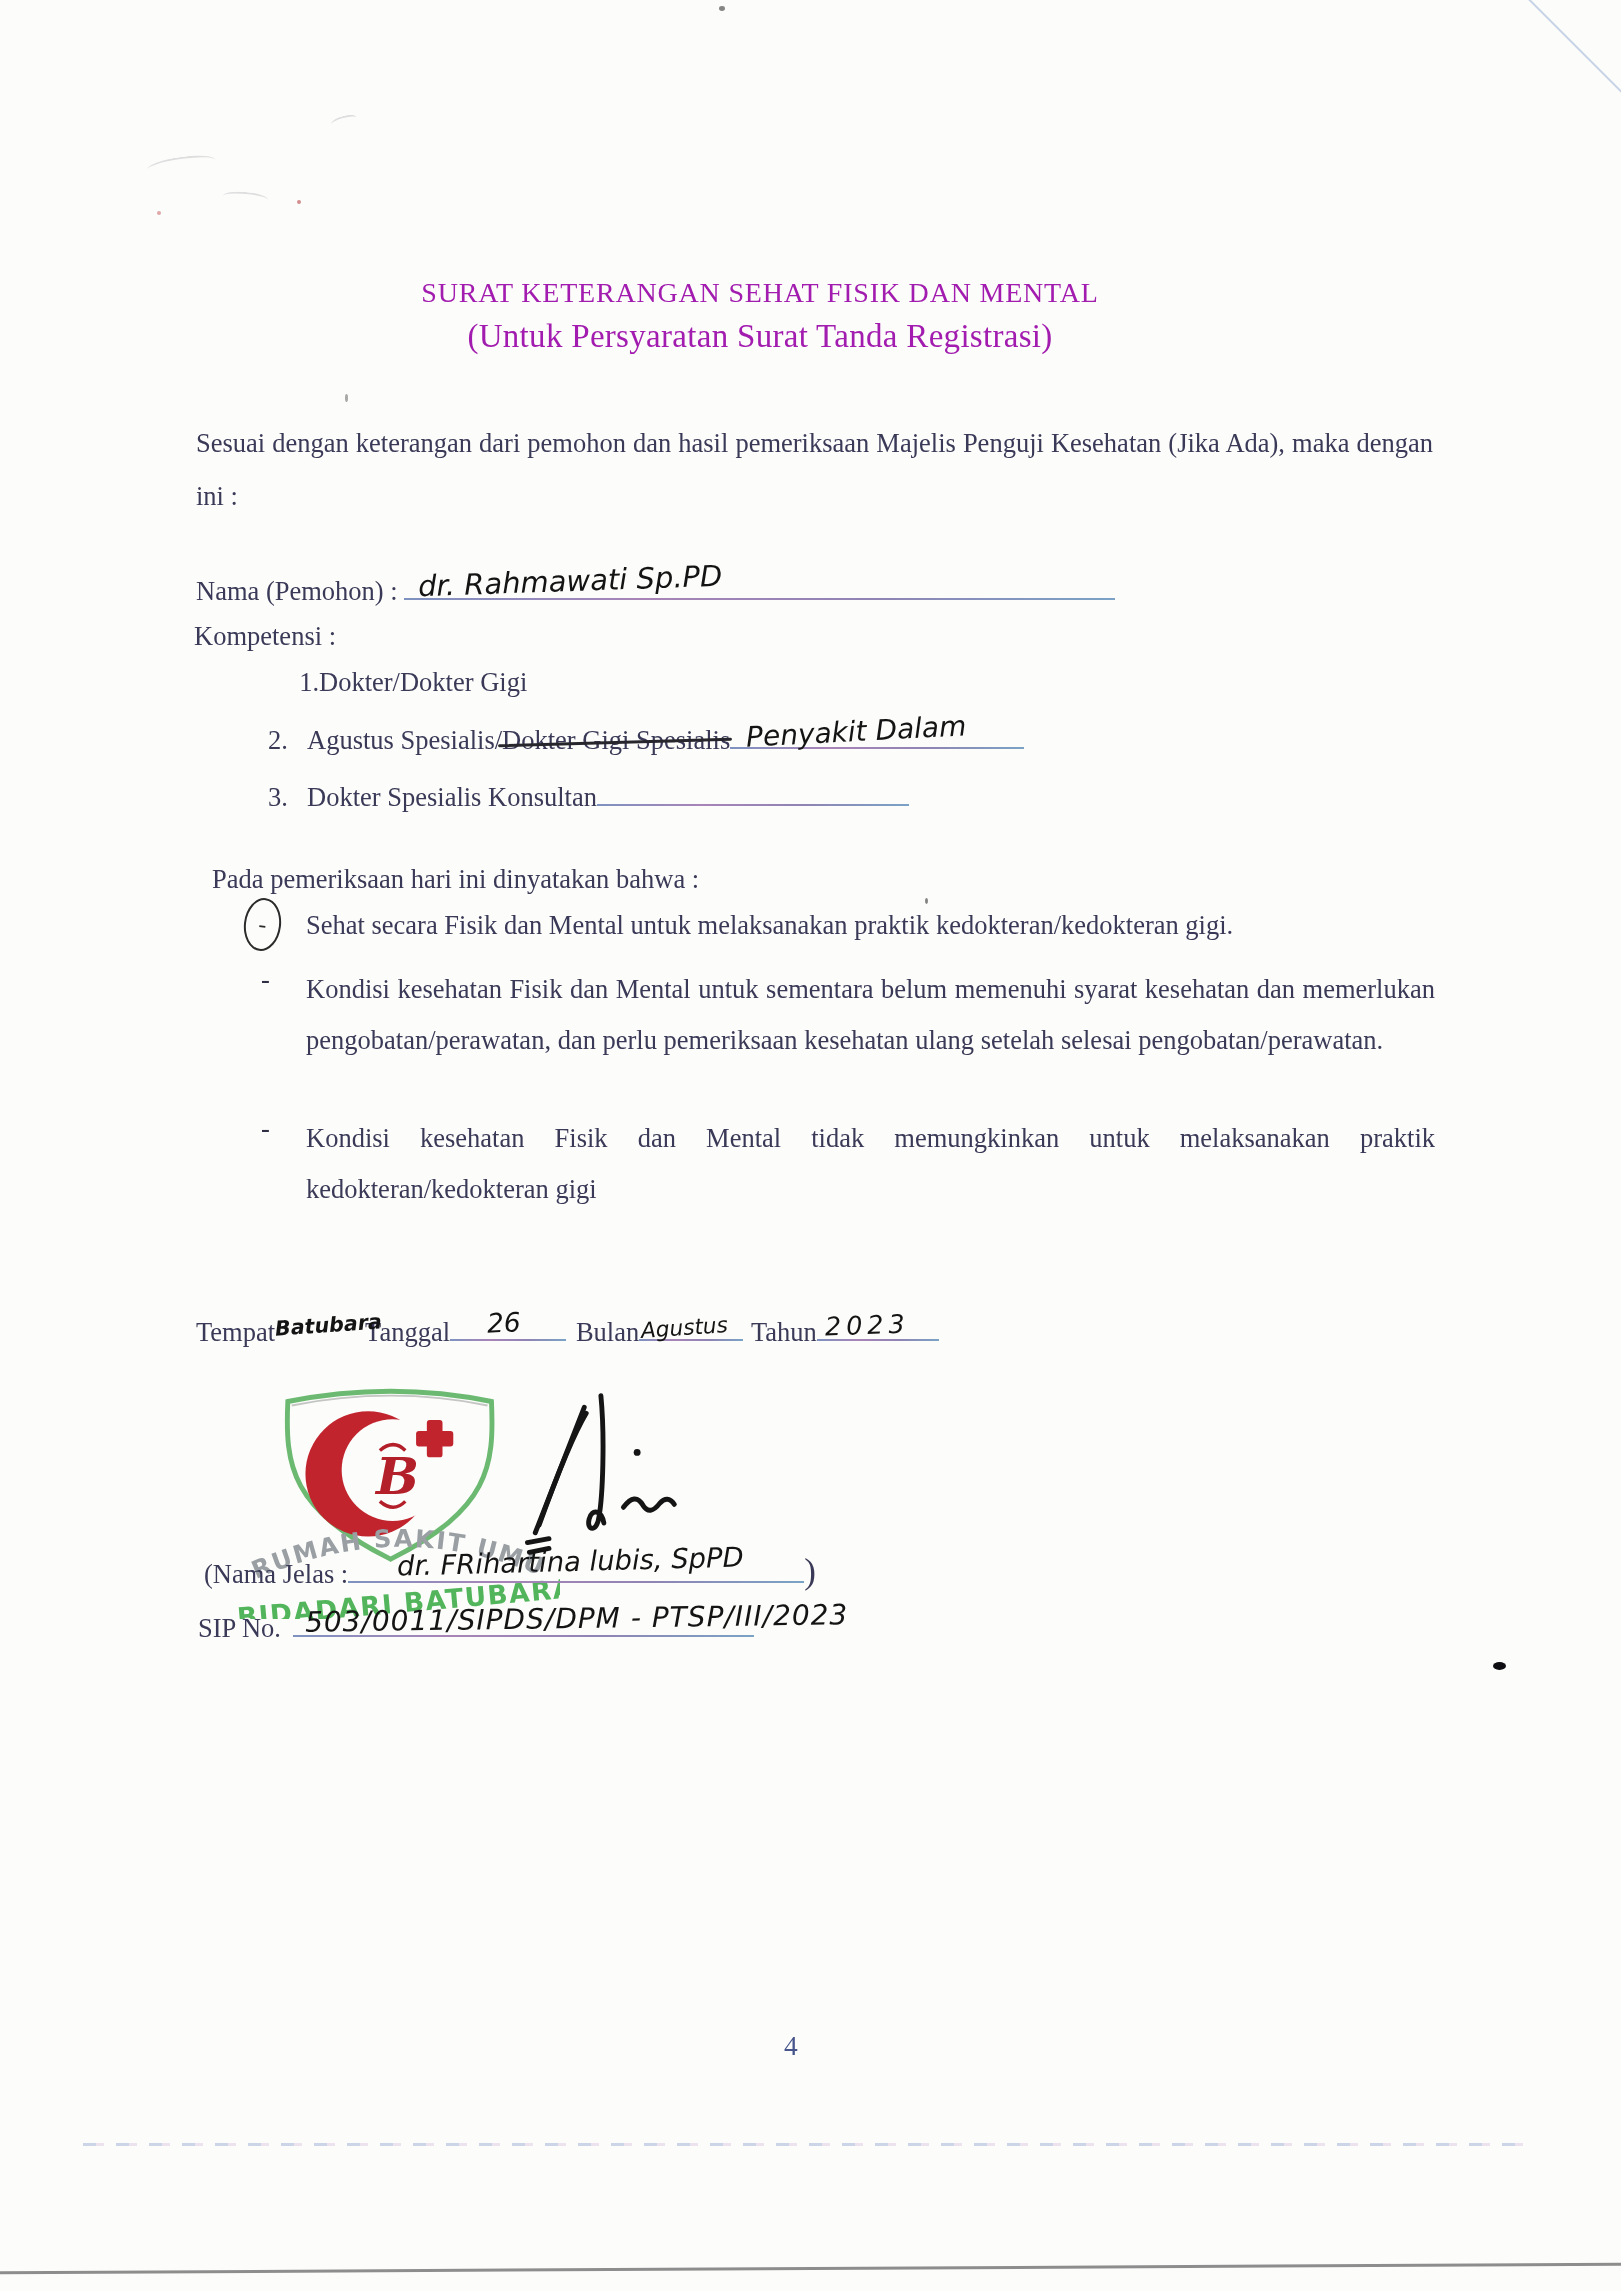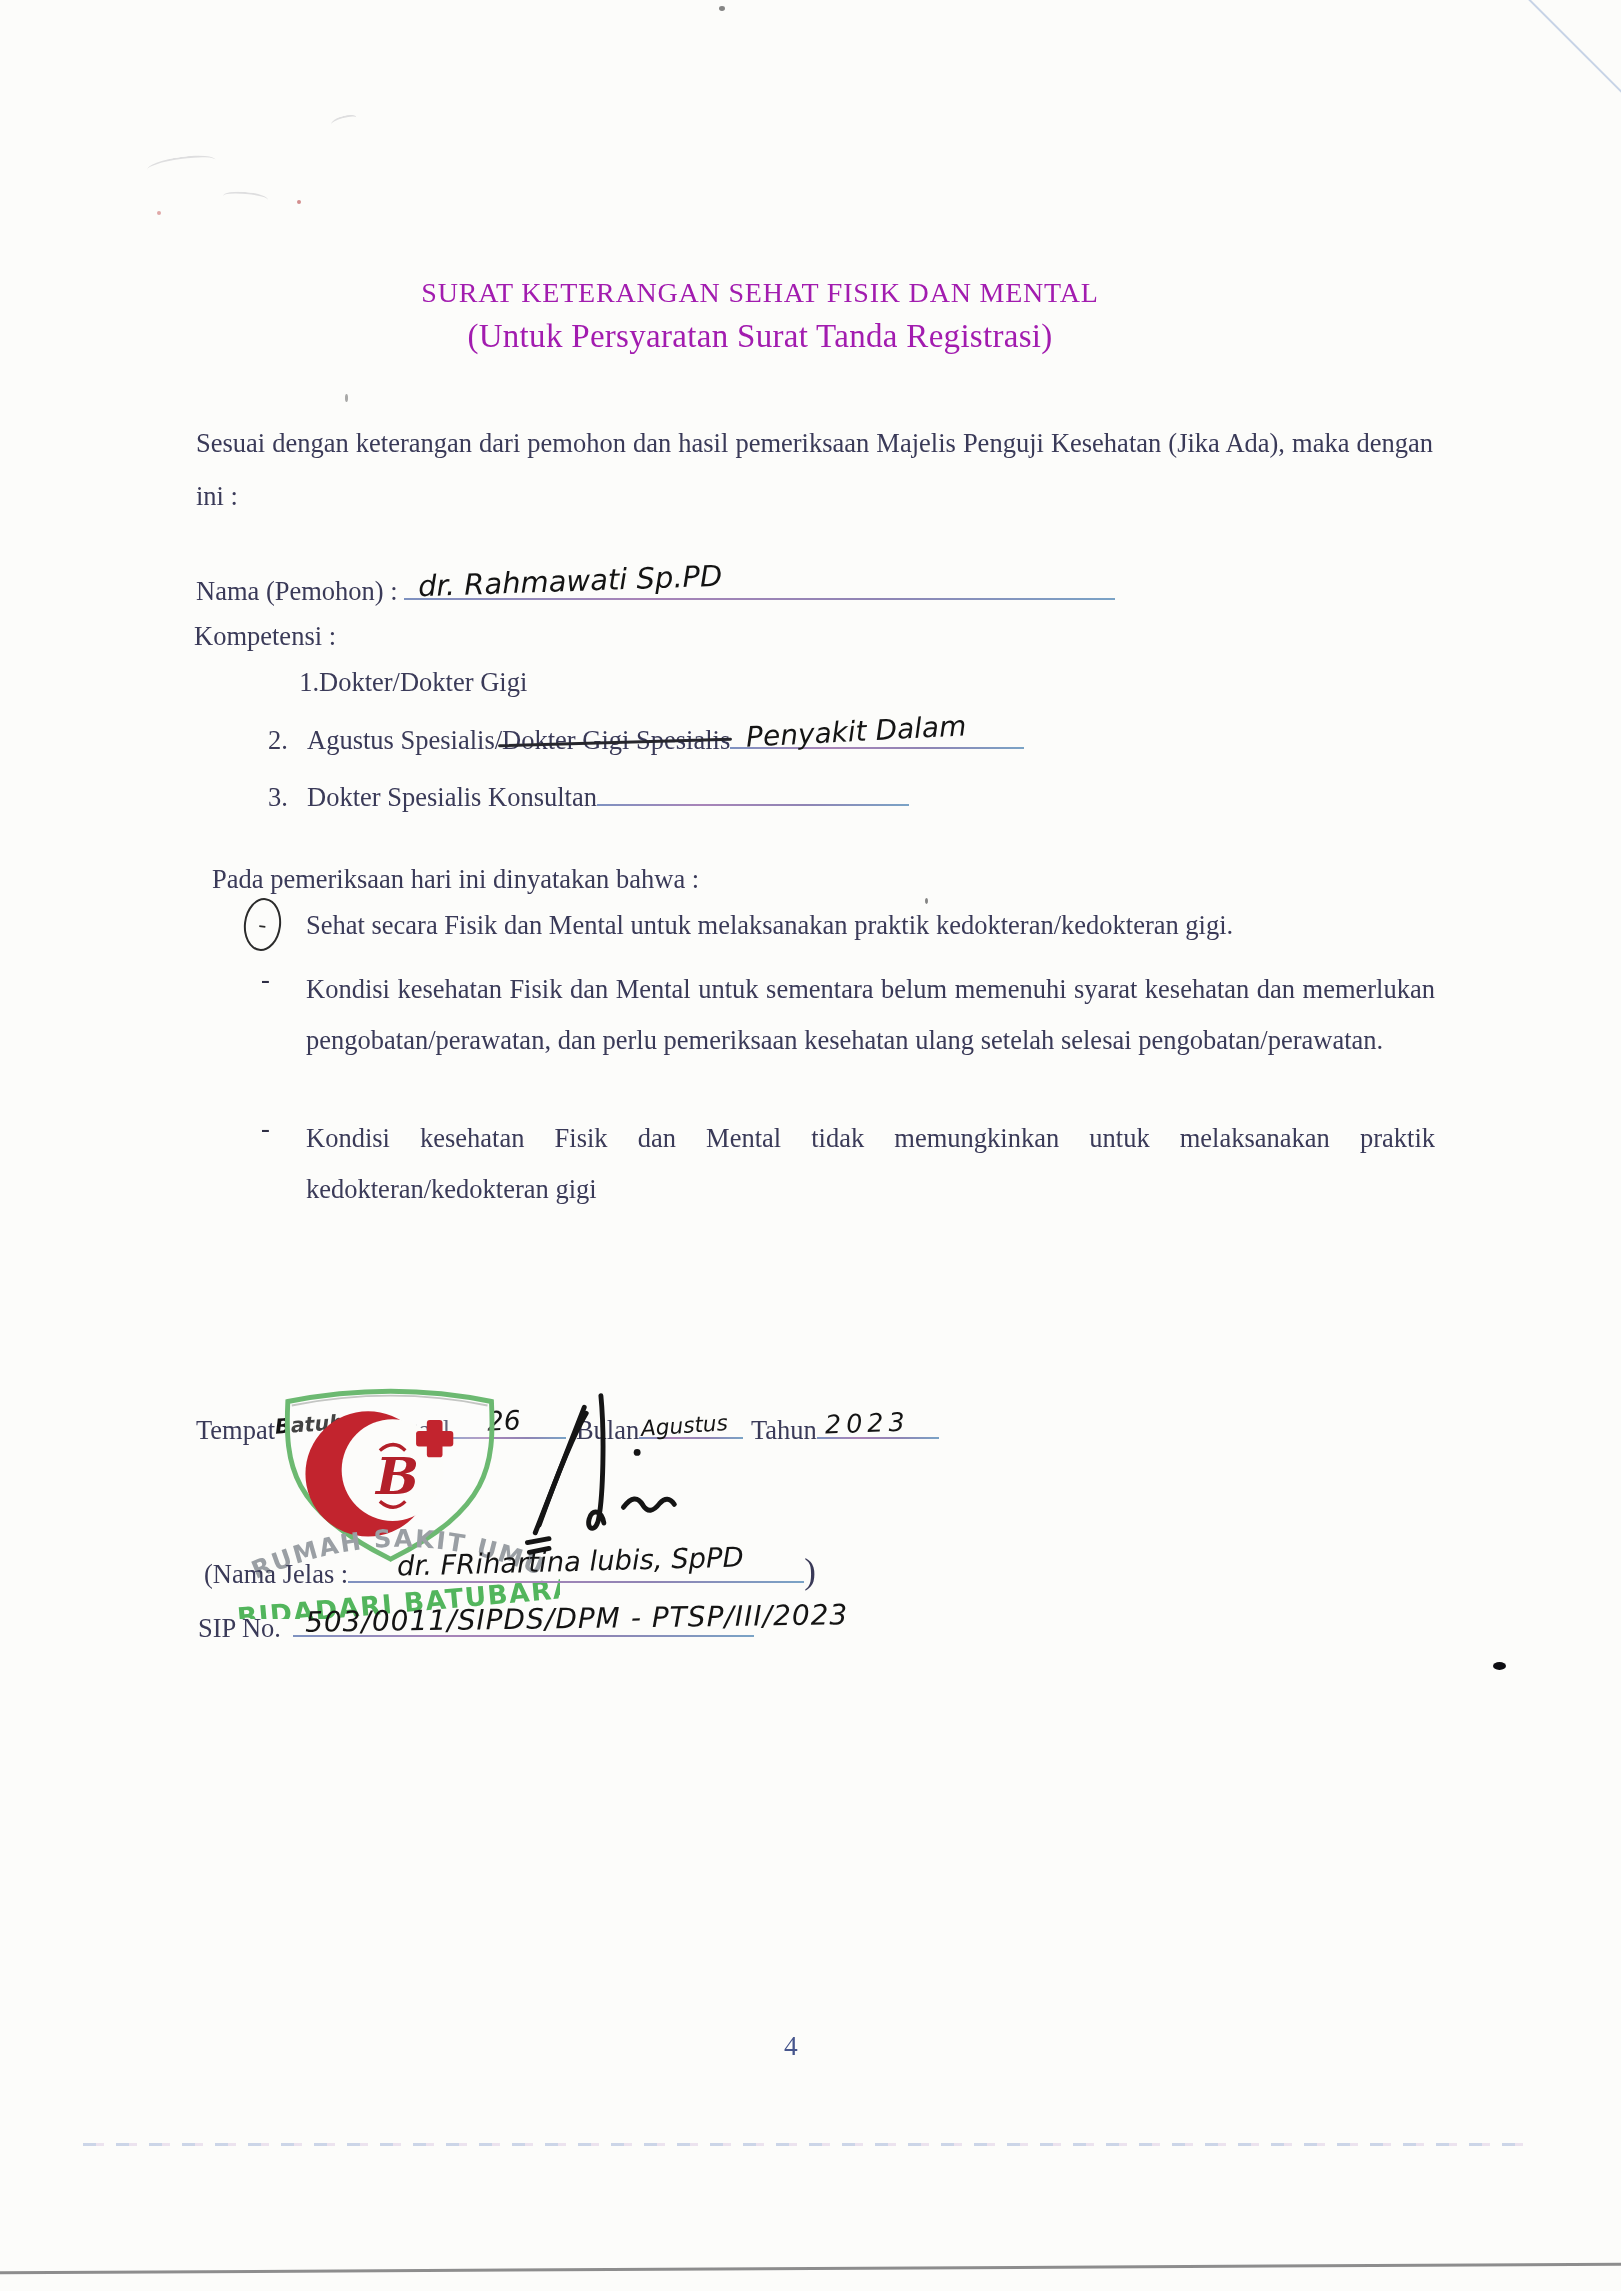--- a/index.html
+++ b/index.html
@@ -88,21 +88,21 @@
       <span>-</span>
     </span>
   <div class="row" style="left:306px; top:910px;">Sehat secara Fisik dan Mental untuk melaksanakan praktik kedokteran/kedokteran gigi.</div>
 
   <span class="dash-marker" style="left:261px; top:964px;">-</span>
   <div class="para" style="left:306px; top:964px; width:1129px;">Kondisi kesehatan Fisik dan Mental untuk sementara belum memenuhi syarat kesehatan dan memerlukan pengobatan/perawatan, dan perlu pemeriksaan kesehatan ulang setelah selesai pengobatan/perawatan.</div>
 
   <span class="dash-marker" style="left:261px; top:1113px;">-</span>
   <div class="para" style="left:306px; top:1113px; width:1129px;">Kondisi kesehatan Fisik dan Mental tidak memungkinkan untuk melaksanakan praktik kedokteran/kedokteran gigi</div>
 
-  <div class="row" style="left:196px; top:1406px;text-align:right;">
+  <div class="row" style="left:196px; top:1308px;text-align:right;">
     <span>Tempat</span><span class="fill" style="width:90px; background:none;"><span class="hw" style="left:0px; bottom:5.9px; font-size:20.6px; transform:rotate(-4deg); font-weight:bold;">Batubara</span></span><span>Tanggal</span><span class="fill" style="width:116px;"><span class="hw" style="left:37px; bottom:4.9px; font-size:26.5px; transform:rotate(-3deg);">26</span></span><span style="margin-left:9.8px;">Bulan</span><span class="fill" style="width:104px;"><span class="hw" style="left:2px; bottom:2.9px; font-size:21.6px; transform:rotate(-4deg);">Agustus</span></span><span style="margin-left:7.8px;">Tahun</span><span class="fill" style="width:122px;"><span class="hw" style="left:7.8px; bottom:2.9px; font-size:25.5px; letter-spacing:4.9px; transform:rotate(-2deg);">2023</span></span>
   </div>
 
   <svg class="stamp-svg" width="327" height="247" viewBox="0 0 334 252">
     <path d="M 56 30 Q 162 9 264 30 C 267 96 262 140 161 191 C 59 140 53 96 56 30 Z" fill="rgba(255,255,255,0.2)" stroke="#6cb971" stroke-width="5"></path>
     <path d="M 60 34 Q 162 14 260 34" fill="none" stroke="#8b8f8c" stroke-width="2" opacity="0.5"></path>
     <circle cx="138" cy="104" r="64" fill="#c2242e"></circle>
     <circle cx="163" cy="100" r="52" fill="#fcfcfa"></circle>
     <text x="146" y="124" font-family="DejaVu Serif, serif" font-style="italic" font-weight="bold" font-size="52" fill="#b3202a">B</text>
     <path d="M 150 80 q 14 -12 26 0 M 150 132 q 14 12 26 0" stroke="#b3202a" stroke-width="3.5" fill="none"></path>

